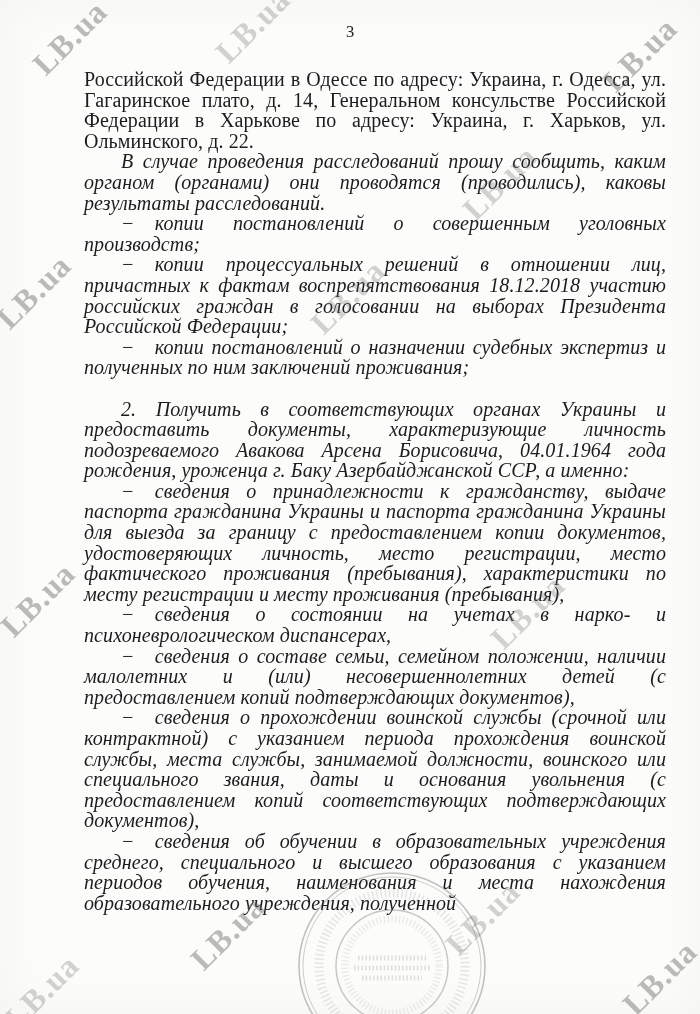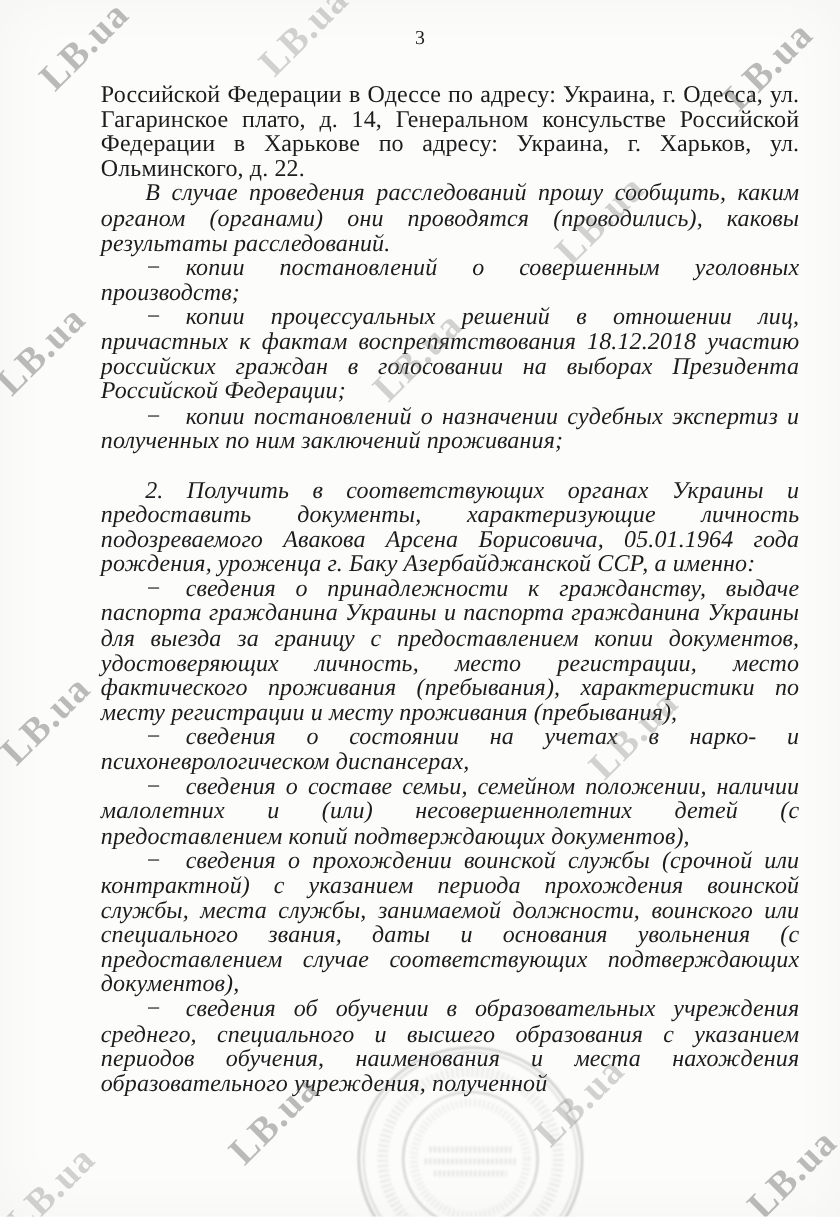--- a/index.html
+++ b/index.html
@@ -86,25 +86,25 @@
   </div>
 
   <div class="page-number">3</div>
 
   <div class="content">
     <p class="para">Российской Федерации в Одессе по адресу: Украина, г. Одесса, ул. Гагаринское плато, д. 14, Генеральном консульстве Российской Федерации в Харькове по адресу: Украина, г. Харьков, ул. Ольминского, д. 22.</p>
     <p class="para indent">В случае проведения расследований прошу сообщить, каким органом (органами) они проводятся (проводились), каковы результаты расследований.</p>
     <p class="para indent">− копии постановлений о совершенным уголовных производств;</p>
     <p class="para indent">− копии процессуальных решений в отношении лиц, причастных к фактам воспрепятствования 18.12.2018 участию российских граждан в голосовании на выборах Президента Российской Федерации;</p>
     <p class="para indent">− копии постановлений о назначении судебных экспертиз и полученных по ним заключений проживания;</p>
-    <p class="para indent section-gap">2. Получить в соответствующих органах Украины и предоставить документы, характеризующие личность подозреваемого Авакова Арсена Борисовича, 05.01.1964 года рождения, уроженца г. Баку Азербайджанской ССР, а именно:</p>
+    <p class="para indent section-gap">2. Получить в соответствующих органах Украины и предоставить документы, характеризующие личность подозреваемого Авакова Арсена Борисовича, 04.01.1964 года рождения, уроженца г. Баку Азербайджанской ССР, а именно:</p>
     <p class="para indent">− сведения о принадлежности к гражданству, выдаче паспорта гражданина Украины и паспорта гражданина Украины для выезда за границу с предоставлением копии документов, удостоверяющих личность, место регистрации, место фактического проживания (пребывания), характеристики по месту регистрации и месту проживания (пребывания),</p>
     <p class="para indent">− сведения о состоянии на учетах в нарко- и психоневрологическом диспансерах,</p>
     <p class="para indent">− сведения о составе семьи, семейном положении, наличии малолетних и (или) несовершеннолетних детей (с предоставлением копий подтверждающих документов),</p>
-    <p class="para indent">− сведения о прохождении воинской службы (срочной или контрактной) с указанием периода прохождения воинской службы, места службы, занимаемой должности, воинского или специального звания, даты и основания увольнения (с предоставлением случае соответствующих подтверждающих документов),</p>
+    <p class="para indent">− сведения о прохождении воинской службы (срочной или контрактной) с указанием периода прохождения воинской службы, места службы, занимаемой должности, воинского или специального звания, даты и основания увольнения (с предоставлением копий соответствующих подтверждающих документов),</p>
     <p class="para indent">− сведения об обучении в образовательных учреждения среднего, специального и высшего образования с указанием периодов обучения, наименования и места нахождения образовательного учреждения, полученной</p>
   </div>
 
   <svg class="stamp" width="200" height="200" viewBox="0 0 200 200" aria-hidden="true">
     <g fill="none" stroke="#7e7e80">
       <circle cx="100" cy="100" r="93" stroke-width="1.6" opacity="0.55"></circle>
       <circle cx="100" cy="100" r="89" stroke-width="1" opacity="0.45"></circle>
       <circle cx="100" cy="100" r="56" stroke-width="1.4" opacity="0.5"></circle>
       <circle cx="100" cy="100" r="73" stroke-width="9" opacity="0.20" stroke-dasharray="1.6 2.6"></circle>
       <circle cx="100" cy="100" r="47" stroke-width="7" opacity="0.16" stroke-dasharray="1.4 2.4"></circle>

